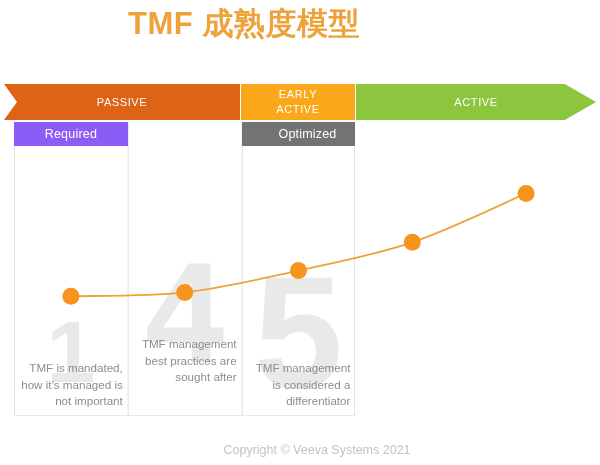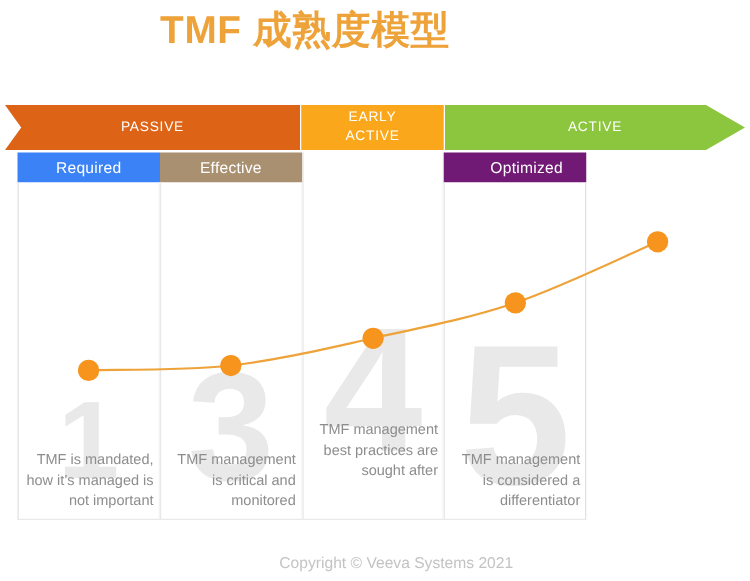--- a/index.html
+++ b/index.html
@@ -165,45 +165,38 @@
     </span>
   </div>
   <div class="phase p2" style="background: rgb(140, 198, 62);">
     <span class="plabel">ACTIVE</span>
   </div>
 </div>
 
 <div class="table">
 
   <div class="col">
-    <div class="col-head" style="background: #3b82f6;">Required</div>
+    <div class="col-head" style="background: #8b5cf6;">Required</div>
     <div class="col-body">
       <div class="bignum" style="font-size: 88px; top: 162px; color: rgb(233, 233, 233);">1</div>
       <div class="caption" style="color: rgb(141, 141, 141);">TMF is mandated, how it’s managed is not important</div>
     </div>
   </div>
 
 
-  <div class="col">
-    <div class="col-head" style="background: rgb(168, 144, 112);">Effective</div>
-    <div class="col-body">
-      <div class="bignum" style="font-size: 124px; top: 134px; color: rgb(233, 233, 233);">3</div>
-      <div class="caption" style="color: rgb(141, 141, 141);">TMF management is critical and monitored</div>
-    </div>
-  </div>
 
   <div class="col">
     <div class="col-body">
       <div class="bignum" style="font-size: 142px; top: 120px; color: rgb(233, 233, 233);">4</div>
       <div class="caption" style="color: rgb(141, 141, 141);">TMF management best practices are sought after</div>
     </div>
   </div>
 
   <div class="col">
-    <div class="col-head" style="background: #701a75; padding-left: 18px;">Optimized</div>
+    <div class="col-head" style="background: #737373; padding-left: 18px;">Optimized</div>
     <div class="col-body">
       <div class="bignum" style="font-size: 160px; top: 106px; color: rgb(233, 233, 233);">5</div>
       <div class="caption" style="color: rgb(141, 141, 141);">TMF management is considered a differentiator</div>
     </div>
   </div>
 
 </div>
 
 <svg class="curve-layer" viewBox="0 0 569 294" preserveAspectRatio="none">
   <path id="curve-path" fill="none" stroke-width="1.8" stroke-linecap="round" d="M 56.9 174.3 C 75.9 173.6, 132.8 174.7, 170.7 170.4 C 208.6 166.1, 246.6 156.9, 284.5 148.6 C 322.4 140.2, 360.4 133.1, 398.3 120.3 C 436.2 107.4, 493.1 79.6, 512.1 71.4" stroke="#eda33a"></path>

